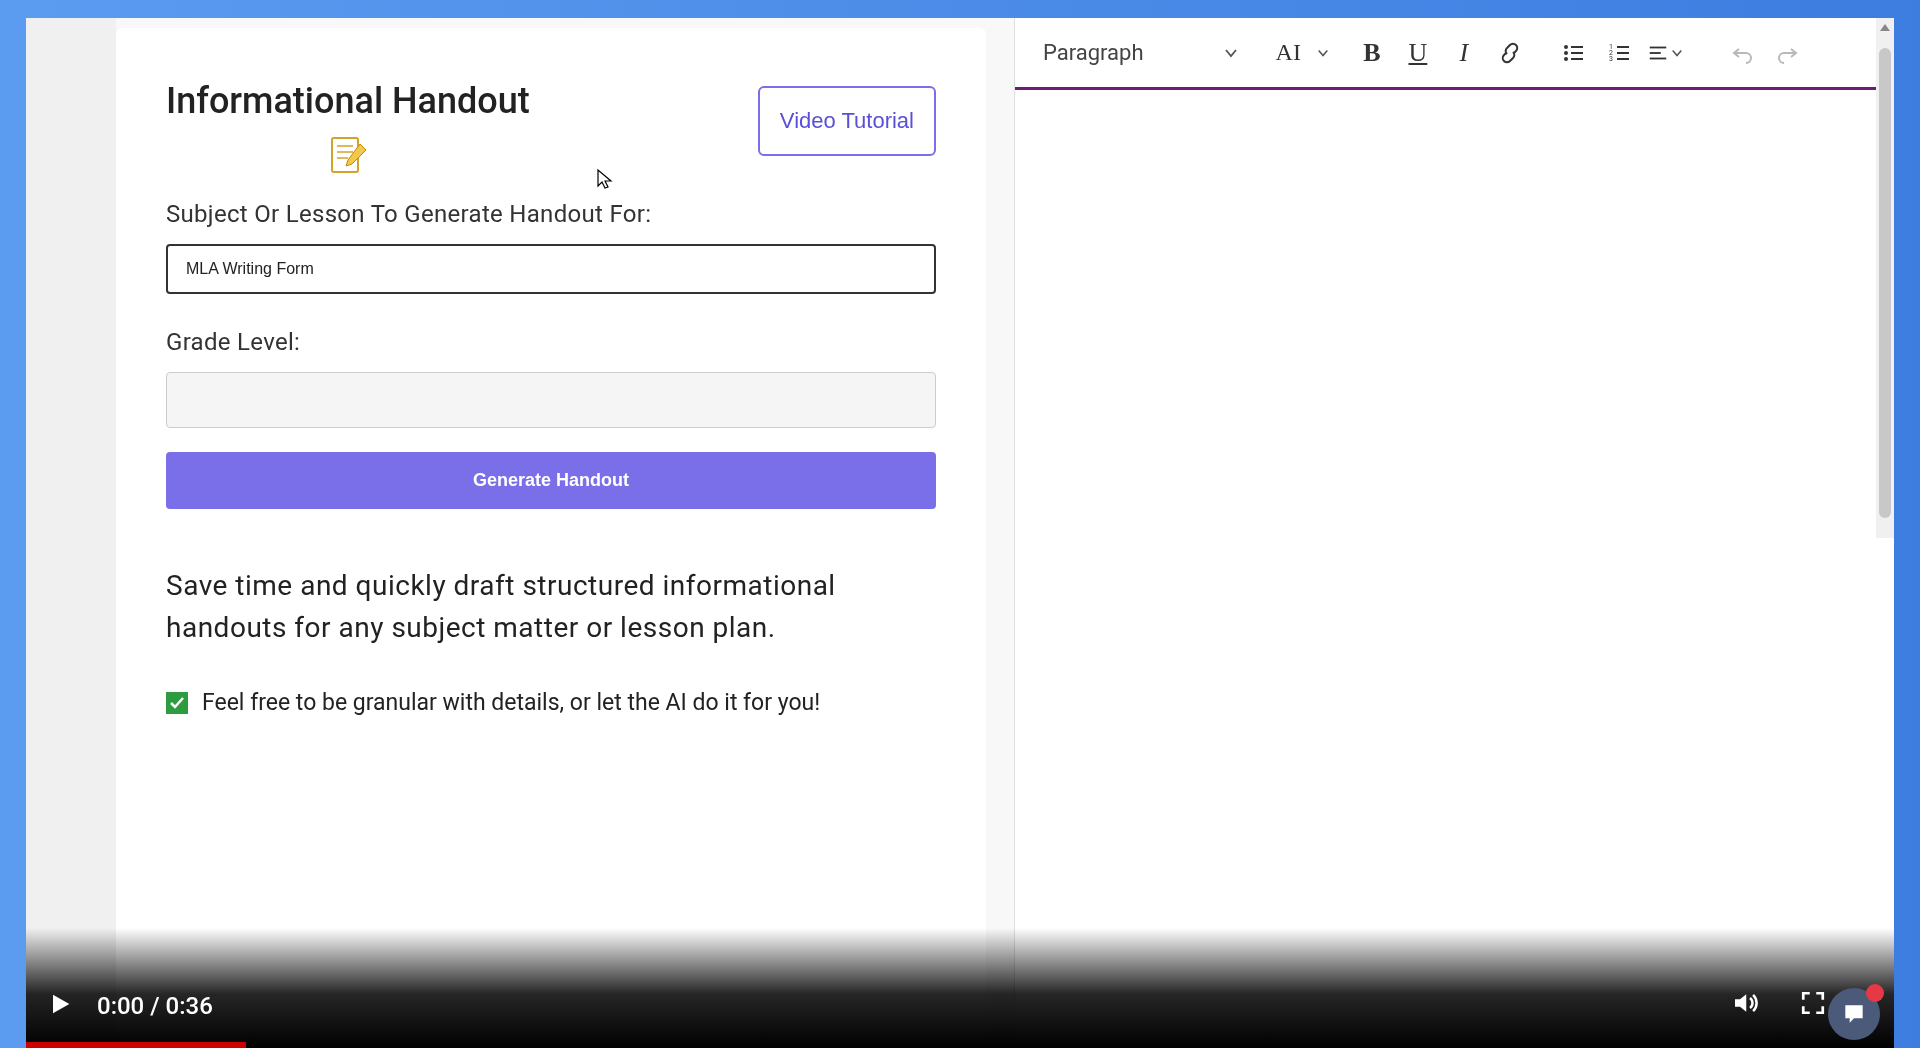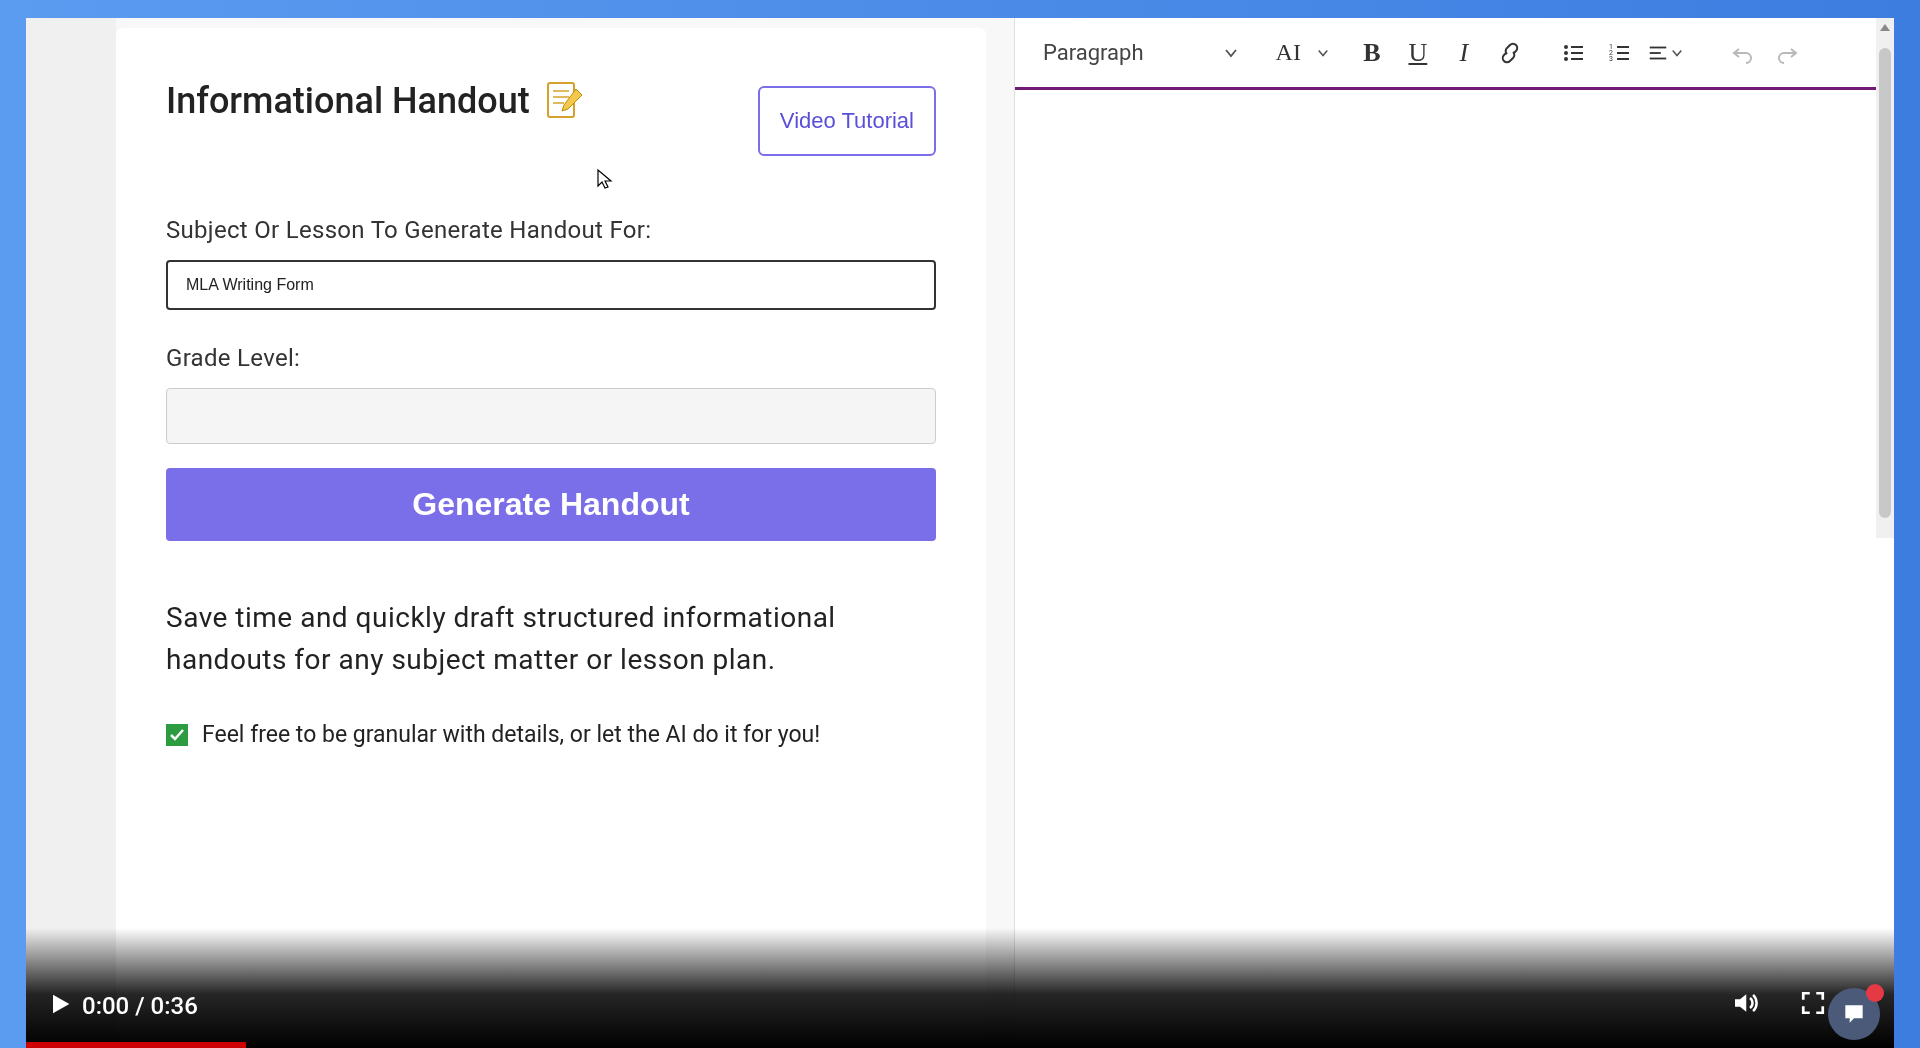--- a/index.html
+++ b/index.html
@@ -42,41 +42,42 @@
     justify-content: space-between;
     align-items: flex-start;
   }
   .panel-title {
     font-size: 36px;
     font-weight: 500;
     color: #222;
     display: flex;
     align-items: center;
     gap: 14px;
+    flex-direction: column;
   }
   .title-icon {
     width: 40px;
     height: 40px;
     display: inline-block;
     position: relative;
   }
   .video-tutorial-btn {
     border: 2px solid #7a6fe8;
     background: #fff;
     color: #5a4fd8;
     font-size: 22px;
     padding: 20px 20px;
     border-radius: 6px;
     cursor: pointer;
     margin-top: 6px;
   }
   .field-label {
     font-size: 24px;
     color: #333;
-    margin-top: 60px;
+    margin-top: 24px;
     margin-bottom: 16px;
     letter-spacing: 0.3px;
   }
   .text-input {
     width: 100%;
     font-size: 16px;
     padding: 14px 18px;
     border: 2px solid #333;
     border-radius: 4px;
     outline: none;
@@ -89,21 +90,21 @@
     border: 1px solid #ccc;
     background: #f5f5f5;
     border-radius: 4px;
     outline: none;
     height: 56px;
   }
   .generate-btn {
     width: 100%;
     background: #7a6fe8;
     color: #fff;
-    font-size: 32px;
+    font-size: 18px;
     font-weight: 600;
     border: none;
     padding: 18px;
     border-radius: 4px;
     margin-top: 24px;
     cursor: pointer;
   }
   .description {
     font-size: 28px;
     color: #222;
@@ -201,21 +202,21 @@
     position: absolute;
     left: 26px;
     right: 26px;
     bottom: 0;
     height: 120px;
     background: linear-gradient(to bottom, rgba(0,0,0,0) 0%, rgba(0,0,0,0.85) 55%, #000 100%);
     display: flex;
     align-items: flex-end;
     padding: 0 20px 26px 20px;
   }
-  .vc-left { display:flex; align-items:center; gap:8px; }
+  .vc-left { display:flex; align-items:center; gap:23px; }
   .play-btn { color:#fff; cursor:pointer; }
   .time-display { color:#fff; font-size:24px; font-weight:500; }
   .vc-right { margin-left:auto; display:flex; align-items:center; gap:40px; }
   .vc-icon { color:#fff; cursor:pointer; }
   .progress-bar {
     position:absolute;
     left:0; bottom:0;
     width:220px; height:6px;
     background:#c00;
   }

